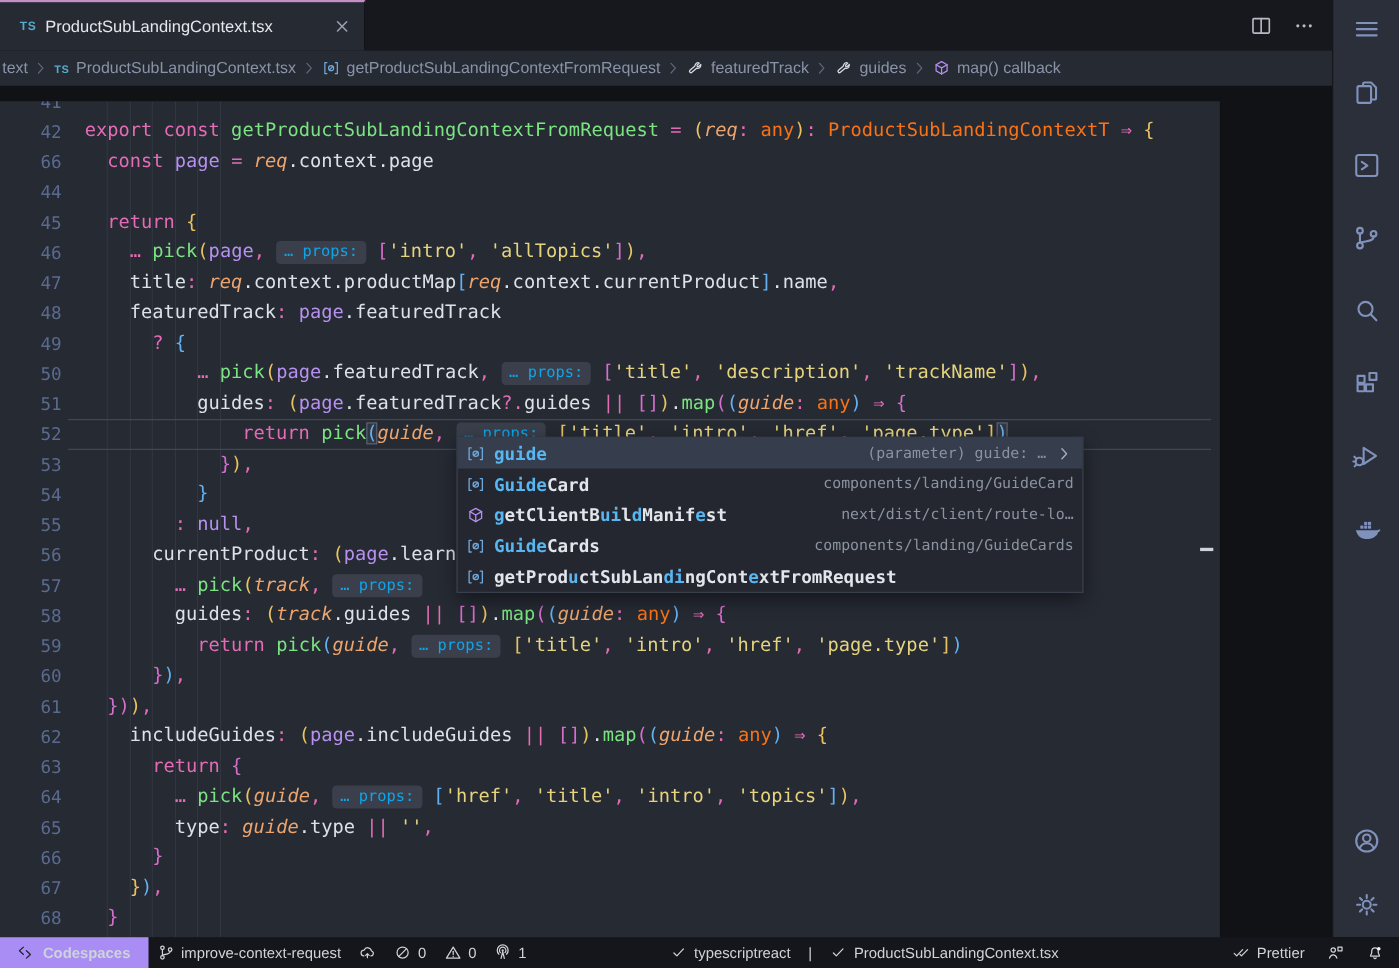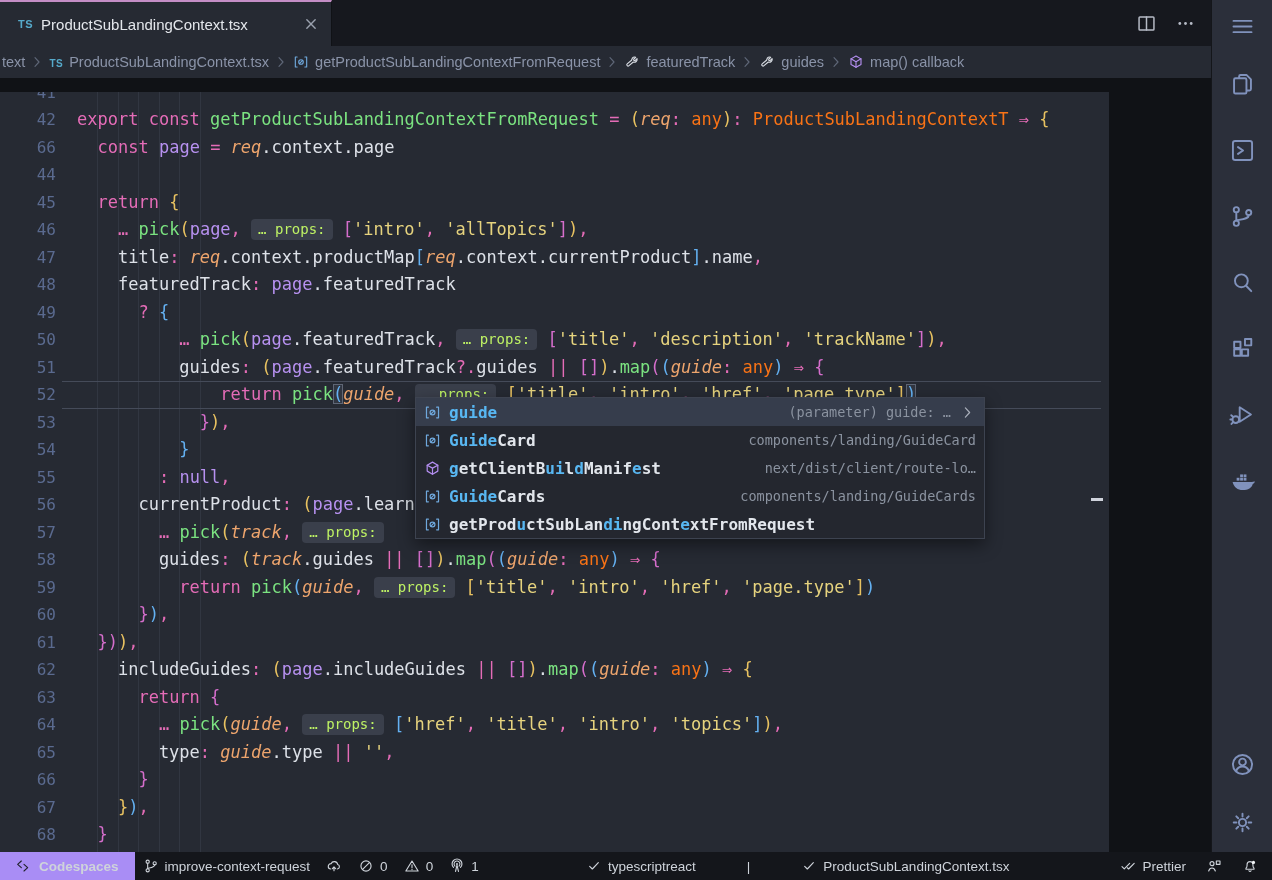--- a/index.html
+++ b/index.html
@@ -26,21 +26,21 @@
   
   .editor{position:absolute;left:0;top:92px;width:1109px;height:774px;background:#262a33;overflow:hidden;}
   .iguide{position:absolute;top:0;bottom:0;width:1px;background:rgba(125,136,165,0.13);}
   .row{position:absolute;left:0;width:100%;height:27.5px;}
   .lnum{position:absolute;left:0;width:56px;text-align:right;color:#5a6a8f;
         font:16px "DejaVu Sans Mono",monospace;line-height:27.5px;}
   .code{position:absolute;left:77px;top:0;font:17px "DejaVu Sans Mono",monospace;line-height:27.5px;white-space:pre;}
   .tok-fg{color:#dde1e8}.tok-kw{color:#e46cb7}.tok-fn{color:#7be381}.tok-vr{color:#b791f0}
   .tok-pm{color:#eea56d;font-style:italic}.tok-ty{color:#f97316;}
   .tok-st{color:#e6d37e}.tok-b1{color:#e8c261}.tok-b2{color:#d56ecc}.tok-b3{color:#64b1f2}
-  .tok-in{display:inline-block;background:#3a3f4b;color:#bef264;border-radius:4px;
+  .tok-in{display:inline-block;background:#3a3f4b;color:#0ea5e9;border-radius:4px;
           font-size:14px;padding:0 7px;line-height:21px;vertical-align:1px;}
   .tok-mb{outline:1px solid #5f6675;outline-offset:-1px;background:rgba(100,110,135,.18);}
   .curline{position:absolute;left:62px;right:8px;height:27.5px;border-top:1px solid #454b59;
            border-bottom:1px solid #454b59;box-sizing:border-box;}
   .ruler-mark{position:absolute;right:6px;width:12px;height:3px;background:#cfd3dc;}
   
   .popup{position:absolute;left:415px;top:397px;width:570px;background:#24272f;
          border:1px solid #3d4350;box-sizing:border-box;box-shadow:0 6px 16px rgba(0,0,0,.45);z-index:30;}
   .popup-row{height:28px;display:flex;align-items:center;padding:0 8px;gap:8px;}
   .popup-row.sel{background:#363d4c;}
@@ -55,21 +55,21 @@
   .act-item{width:60px;height:52px;display:flex;align-items:center;justify-content:center;color:#8092bc;margin-top:14px;}
   .act-item .ico{width:27px;height:27px;}
   .act-item.first{margin-top:8px;height:36px;}
   .act-spacer{flex:1;}
   
   .statusbar{position:absolute;left:0;bottom:0;width:1272px;height:28px;background:#14161b;
              display:flex;align-items:center;color:#ced3da;font-size:13.5px;z-index:40;}
   .sb-item{display:flex;align-items:center;gap:6px;padding:0 8px;height:28px;white-space:nowrap;}
   .sb-item .ico{width:16px;height:16px;}
   .sb-badge{background:#a98df5;color:#20222c;font-weight:600;padding:0 16px 0 16px;gap:7px;}
-  .sb-mid{position:absolute;left:578px;display:flex;align-items:center;gap:35px;}
+  .sb-mid{position:absolute;left:601px;display:flex;align-items:center;}
   .sb-right{margin-left:auto;display:flex;align-items:center;padding-right:6px;gap:4px;}
   .sb-text{color:#ced3da;}
 </style>
 </head>
 <body>
 
 <div class="tabbar">
   <div class="tab">
     <span class="ts-badge">TS</span>
     <span class="tab-label">ProductSubLandingContext.tsx</span>

